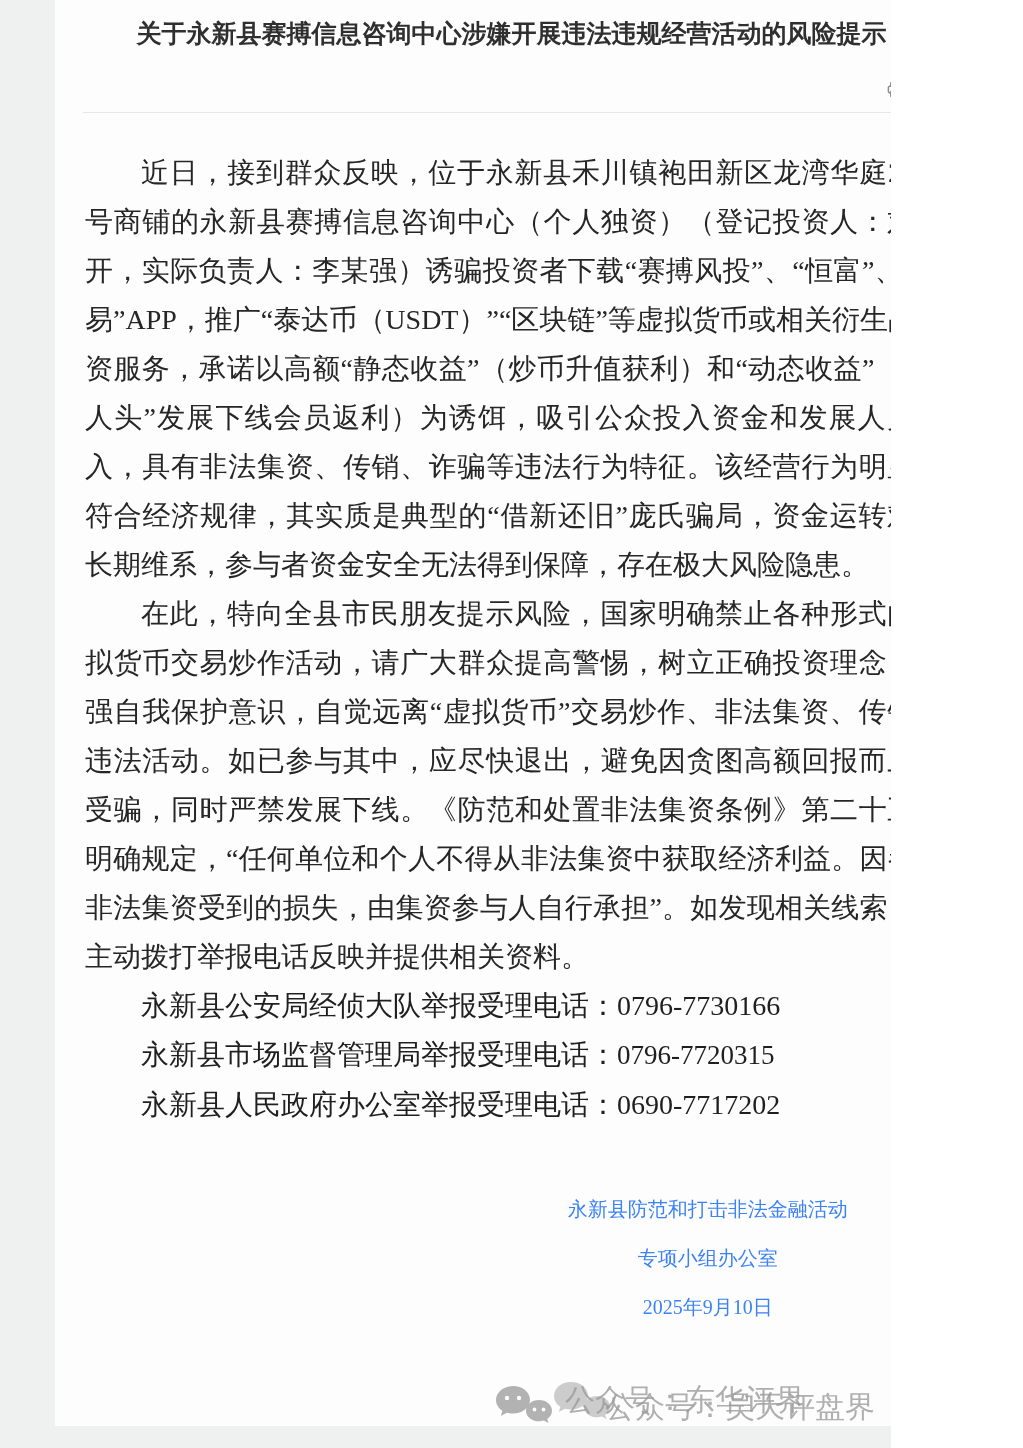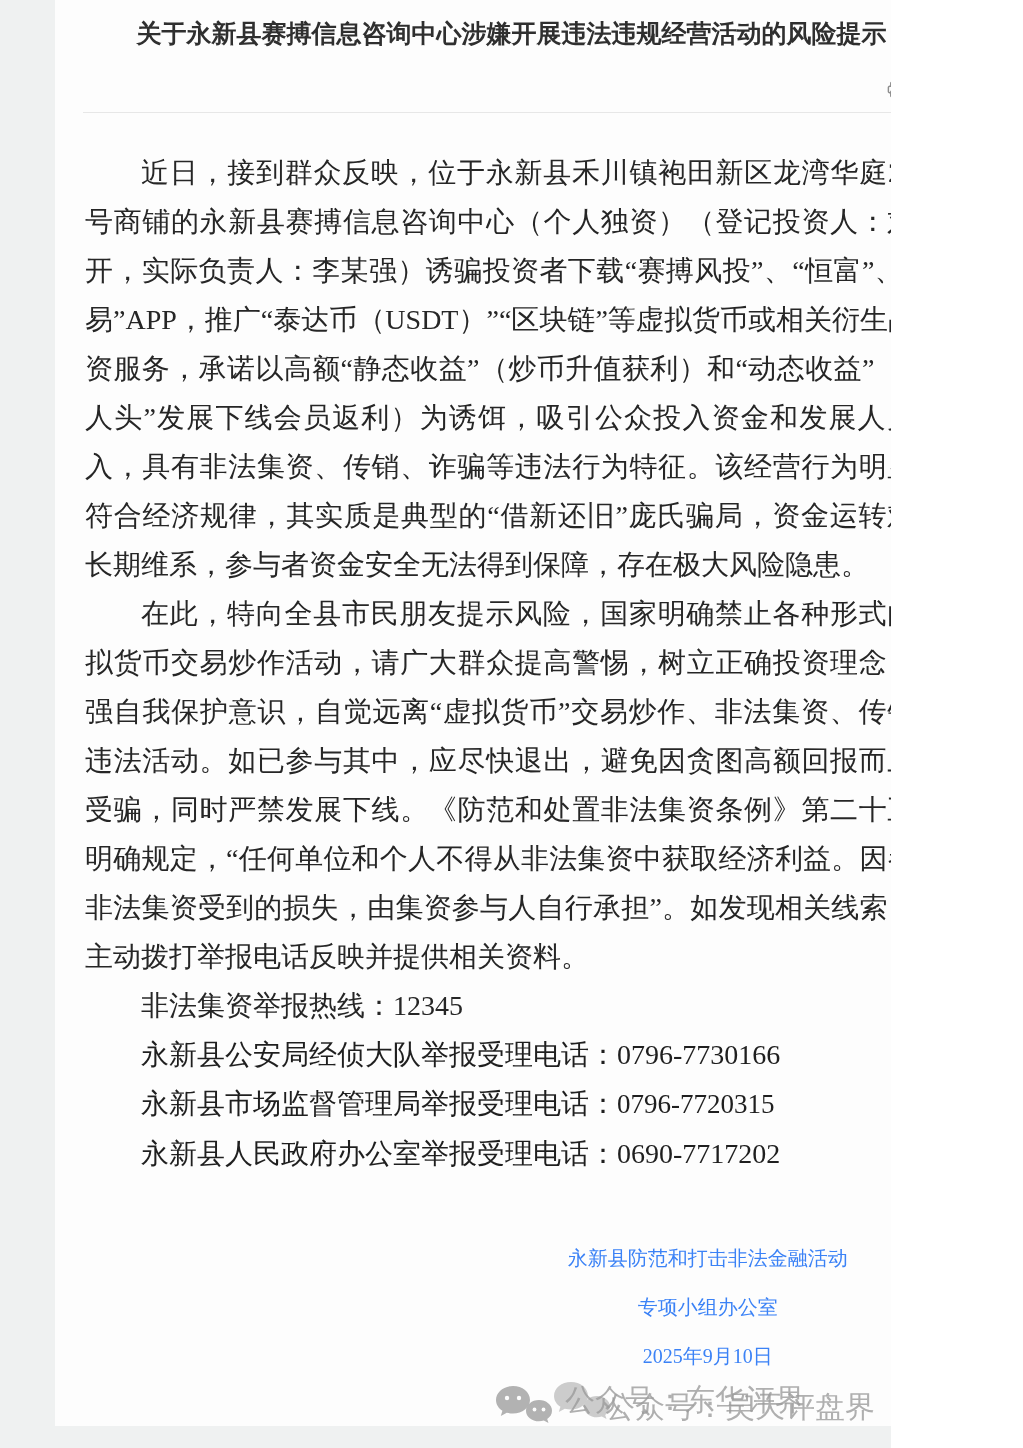--- a/index.html
+++ b/index.html
@@ -118,21 +118,20 @@
         <span>打印</span>
       </button>
     </div>
 
     <hr class="divider">
 
     <div class="doc-body">
       <p class="para">近日，接到群众反映，位于永新县禾川镇袍田新区龙湾华庭25#7号商铺的永新县赛搏信息咨询中心（个人独资）（登记投资人：刘某开，实际负责人：李某强）诱骗投资者下载“赛搏风投”、“恒富”、“欧易”APP，推广“泰达币（USDT）”“区块链”等虚拟货币或相关衍生品投资服务，承诺以高额“静态收益”（炒币升值获利）和“动态收益”（“拉人头”发展下线会员返利）为诱饵，吸引公众投入资金和发展人员加入，具有非法集资、传销、诈骗等违法行为特征。该经营行为明显不符合经济规律，其实质是典型的“借新还旧”庞氏骗局，资金运转难以长期维系，参与者资金安全无法得到保障，存在极大风险隐患。</p>
       <p class="para">在此，特向全县市民朋友提示风险，国家明确禁止各种形式的虚拟货币交易炒作活动，请广大群众提高警惕，树立正确投资理念，增强自我保护意识，自觉远离“虚拟货币”交易炒作、非法集资、传销等违法活动。如已参与其中，应尽快退出，避免因贪图高额回报而上当受骗，同时严禁发展下线。《防范和处置非法集资条例》第二十五条明确规定，“任何单位和个人不得从非法集资中获取经济利益。因参与非法集资受到的损失，由集资参与人自行承担”。如发现相关线索，可主动拨打举报电话反映并提供相关资料。</p>
 
-      <p class="hotline"><span>非法集资举报热线：</span><span>12345</span></p>
       <p class="hotline heiti"><span>永新县公安局经侦大队举报受理电话：</span><span>0796-7730166</span></p>
       <p class="hotline heiti"><span>永新县市场监督管理局举报受理电话：</span><span class="num-small">0796-7720315</span></p>
       <p class="hotline heiti"><span>永新县人民政府办公室举报受理电话：</span><span>0690-7717202</span></p>
 
       <div class="signature">
         <div class="sig-org">永新县防范和打击非法金融活动</div>
         <div class="sig-org">专项小组办公室</div>
         <div>2025年9月10日</div>
       </div>
     </div>

